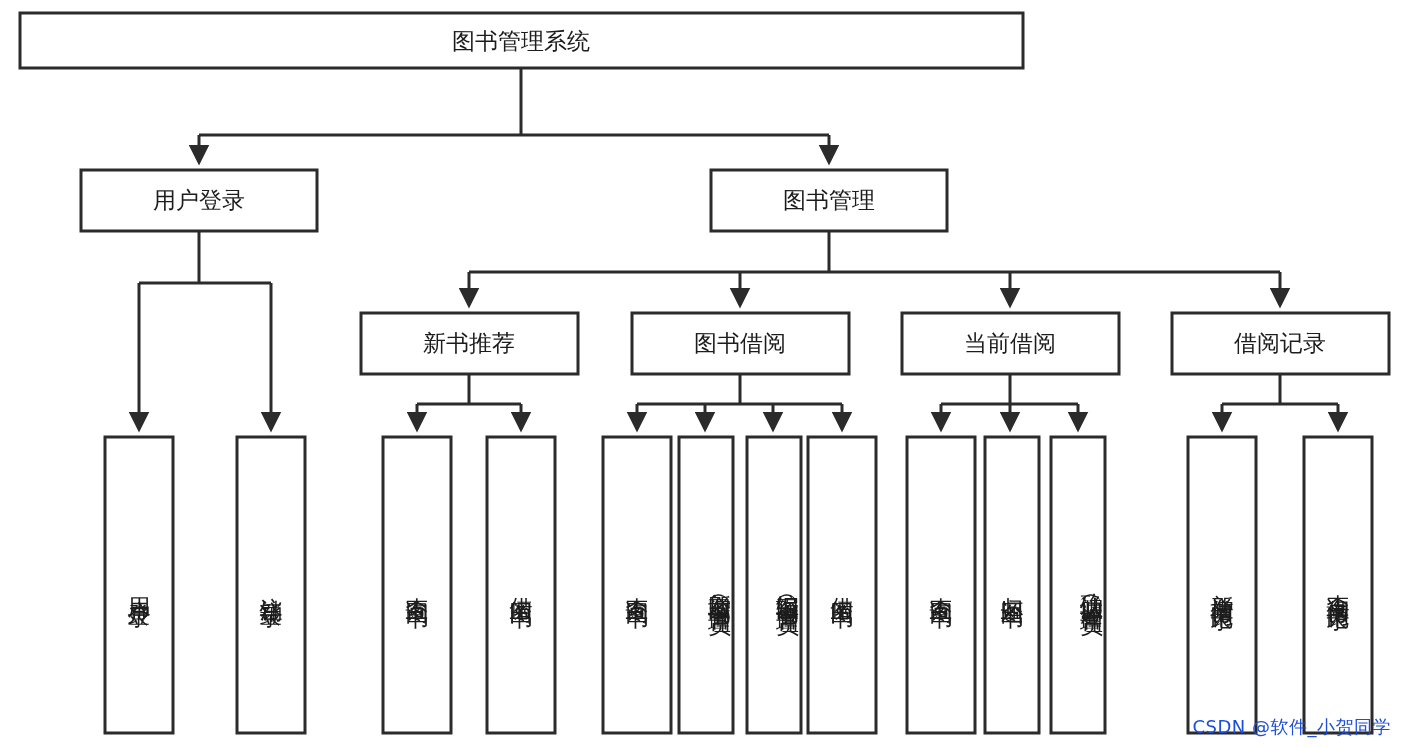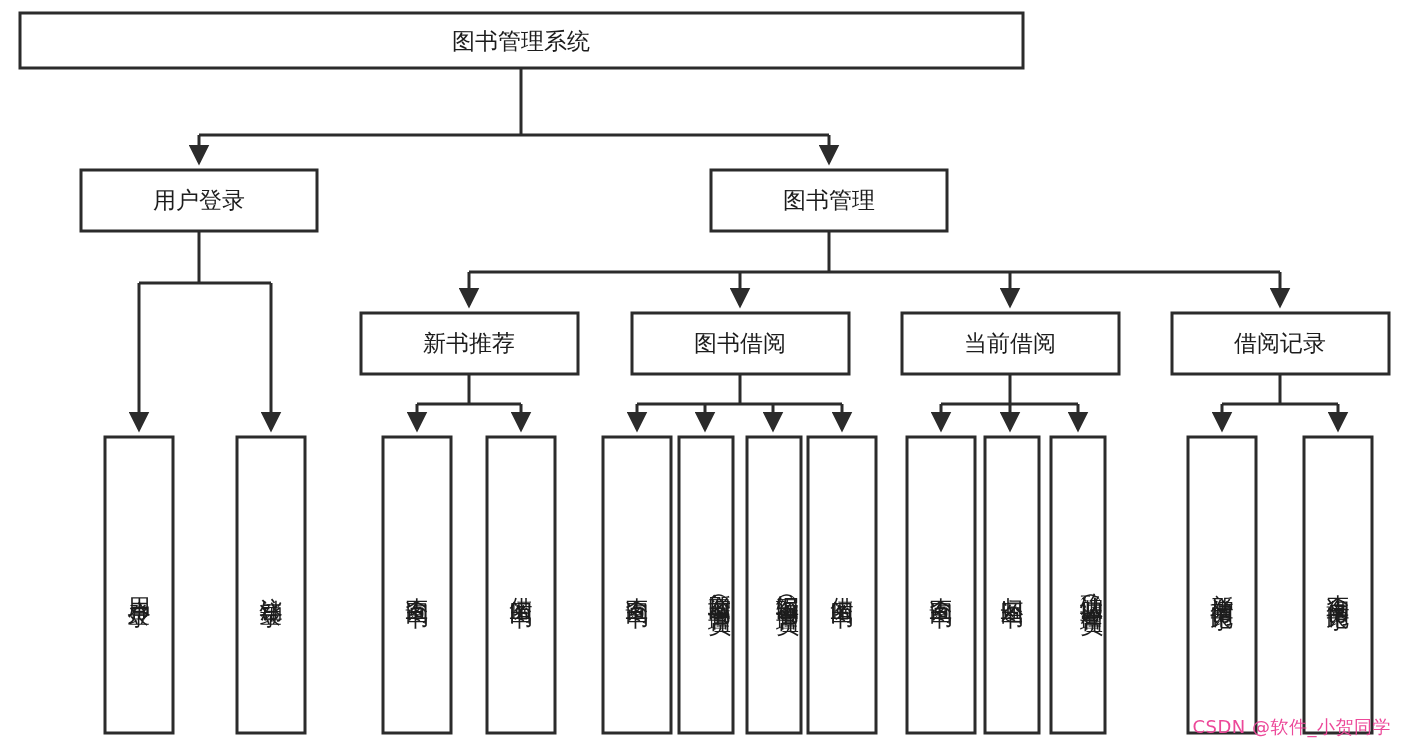--- a/index.html
+++ b/index.html
@@ -61,21 +61,21 @@
     white-space: nowrap;
     pointer-events: none;
     text-align: center;
   }
   #watermark {
     position: absolute;
     right: 14px;
     bottom: 8px;
     font-family: "DejaVu Sans", "Liberation Sans", sans-serif;
     font-size: 18px;
-    color: #ec4899;
+    color: #1d4ed8;
     white-space: nowrap;
     letter-spacing: 0.5px;
   }
 </style>
 </head>
 <body>
 
 <div id="diagram-root">
 
   <svg id="tree-svg" viewBox="0 0 1405 747">

